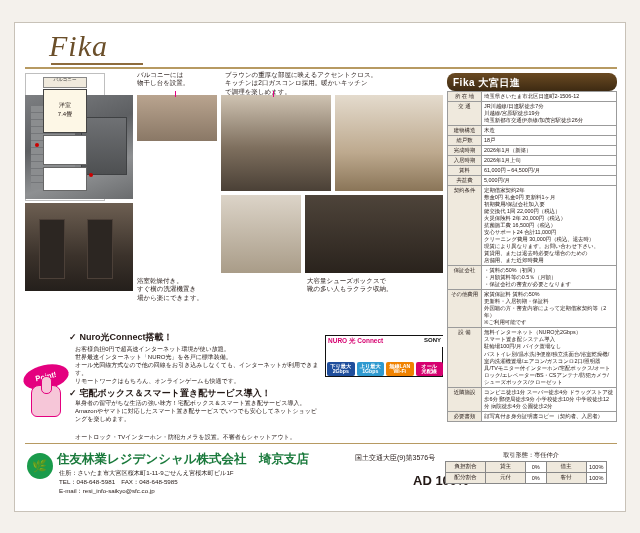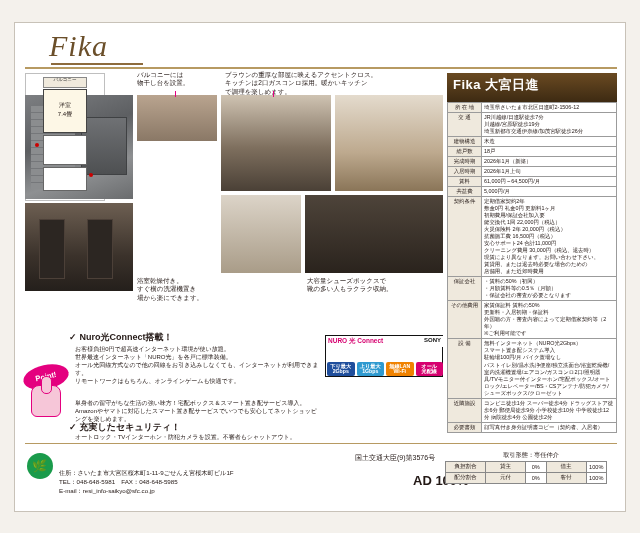--- a/index.html
+++ b/index.html
@@ -98,22 +98,22 @@
   .plan .bal2 { position:absolute; left:18px; top:4px; width:44px; height:11px; border:1px solid #888; background:#f0eadd; }
   .plan .baltxt { position:absolute; left:18px; top:4px; width:44px; text-align:center; font-size:4.5px; color:#333; }
   .plan .dot { position:absolute; width:4px; height:4px; background:#c00; border-radius:50%; }
 
   
   .pinkline { position:absolute; background:#e4007f; height:1px; }
 
   
   .spec { position:absolute; left:432px; top:50px; width:170px; }
   .spec-title {
-    height:29px; background:linear-gradient(180deg,#6a4a22,#3d2a12); color:#fff;
-    font-size:13px; font-weight:bold; padding:3px 0 0 6px; letter-spacing:0.5px;
+    height:18px; background:linear-gradient(180deg,#6a4a22,#3d2a12); color:#fff;
+    font-size:10px; font-weight:bold; padding:3px 0 0 6px; letter-spacing:0.5px;border-radius:8px;
   }
   table.spec-table { border-collapse:collapse; width:170px; table-layout:fixed; }
   table.spec-table td { border:0.5px solid #9b9b9b; padding:1px 2px; vertical-align:top;
     font-size:5.4px; line-height:1.3; }
   table.spec-table td.k { width:34px; background:#efe9dd; text-align:center; color:#231815; }
   table.spec-table td.v { background:#ffffff; }
 
   
   .points { position:absolute; left:10px; top:308px; width:418px; height:112px; }
   .pt { position:absolute; left:44px; font-size:9px; font-weight:bold; color:#231815; }
@@ -326,26 +326,26 @@
     </div>
 
     <div class="pt" style="top:0;">
       <span class="chk">✓</span><span>Nuro光Connect搭載！</span>
     </div>
     <div class="ptsub" style="top: 14px; white-space: pre-line;" stylex="">お客様負担0円で超高速インターネット環境が使い放題。
 世界最速インターネット「NURO光」を各戸に標準装備。
 オール光回線方式なので他の回線をお引き込みしなくても、インターネットが利用できます。
 リモートワークはもちろん、オンラインゲームも快適です。</div>
 
+    <div class="pt" style="top:56px;">
+      <span class="chk">✓</span><span>宅配ボックス＆スマート置き配サービス導入！</span>
+    </div>
     <div class="ptsub" style="top: 68px; white-space: pre-line;">単身者の留守がちな生活の強い味方！宅配ボックス＆スマート置き配サービス導入。
 Amazonやヤマトに対応したスマート置き配サービスでいつでも安心してネットショッピングを楽しめます。</div>
 
-    <div class="pt" style="top:90px;">
-      <span class="chk">✓</span><span>充実したセキュリティ！</span>
-    </div>
     <div class="ptsub" style="top: 102px; white-space: pre-line;">オートロック・TVインターホン・防犯カメラを設置。不審者もシャットアウト。</div>
 
     <div class="nuro-box">
       <div class="nuro-top">
         <span class="nuro-logo">NURO 光 Connect</span>
         <span class="nuro-sony">SONY</span>
       </div>
       <div class="badges">
         <div class="badge b1">
           <span>下り最大</span>
@@ -364,20 +364,21 @@
           <span>光配線</span>
         </div>
       </div>
     </div>
   </div>
 
   <div class="hr-bottom"></div>
 
   <div class="footer">
     <div class="leaf">🌿</div>
+    <div class="company">住友林業レジデンシャル株式会社　埼京支店</div>
     <div class="addr" style="white-space:pre-line;">住所：さいたま市大宮区桜木町1-11-9ごせんえ宮桜木町ビル1F
 TEL：048-648-5981　FAX：048-648-5985
 E-mail：resi_info-saikyo@sfc.co.jp</div>
     <div class="license">国土交通大臣(9)第3576号</div>
     <div class="adpct">AD 100%</div>
   </div>
 
   <div class="brokerage" style="left:430px; top:428px; width:172px;">
     <div class="brk-title">取引形態：専任仲介</div>
     <table class="brk">

